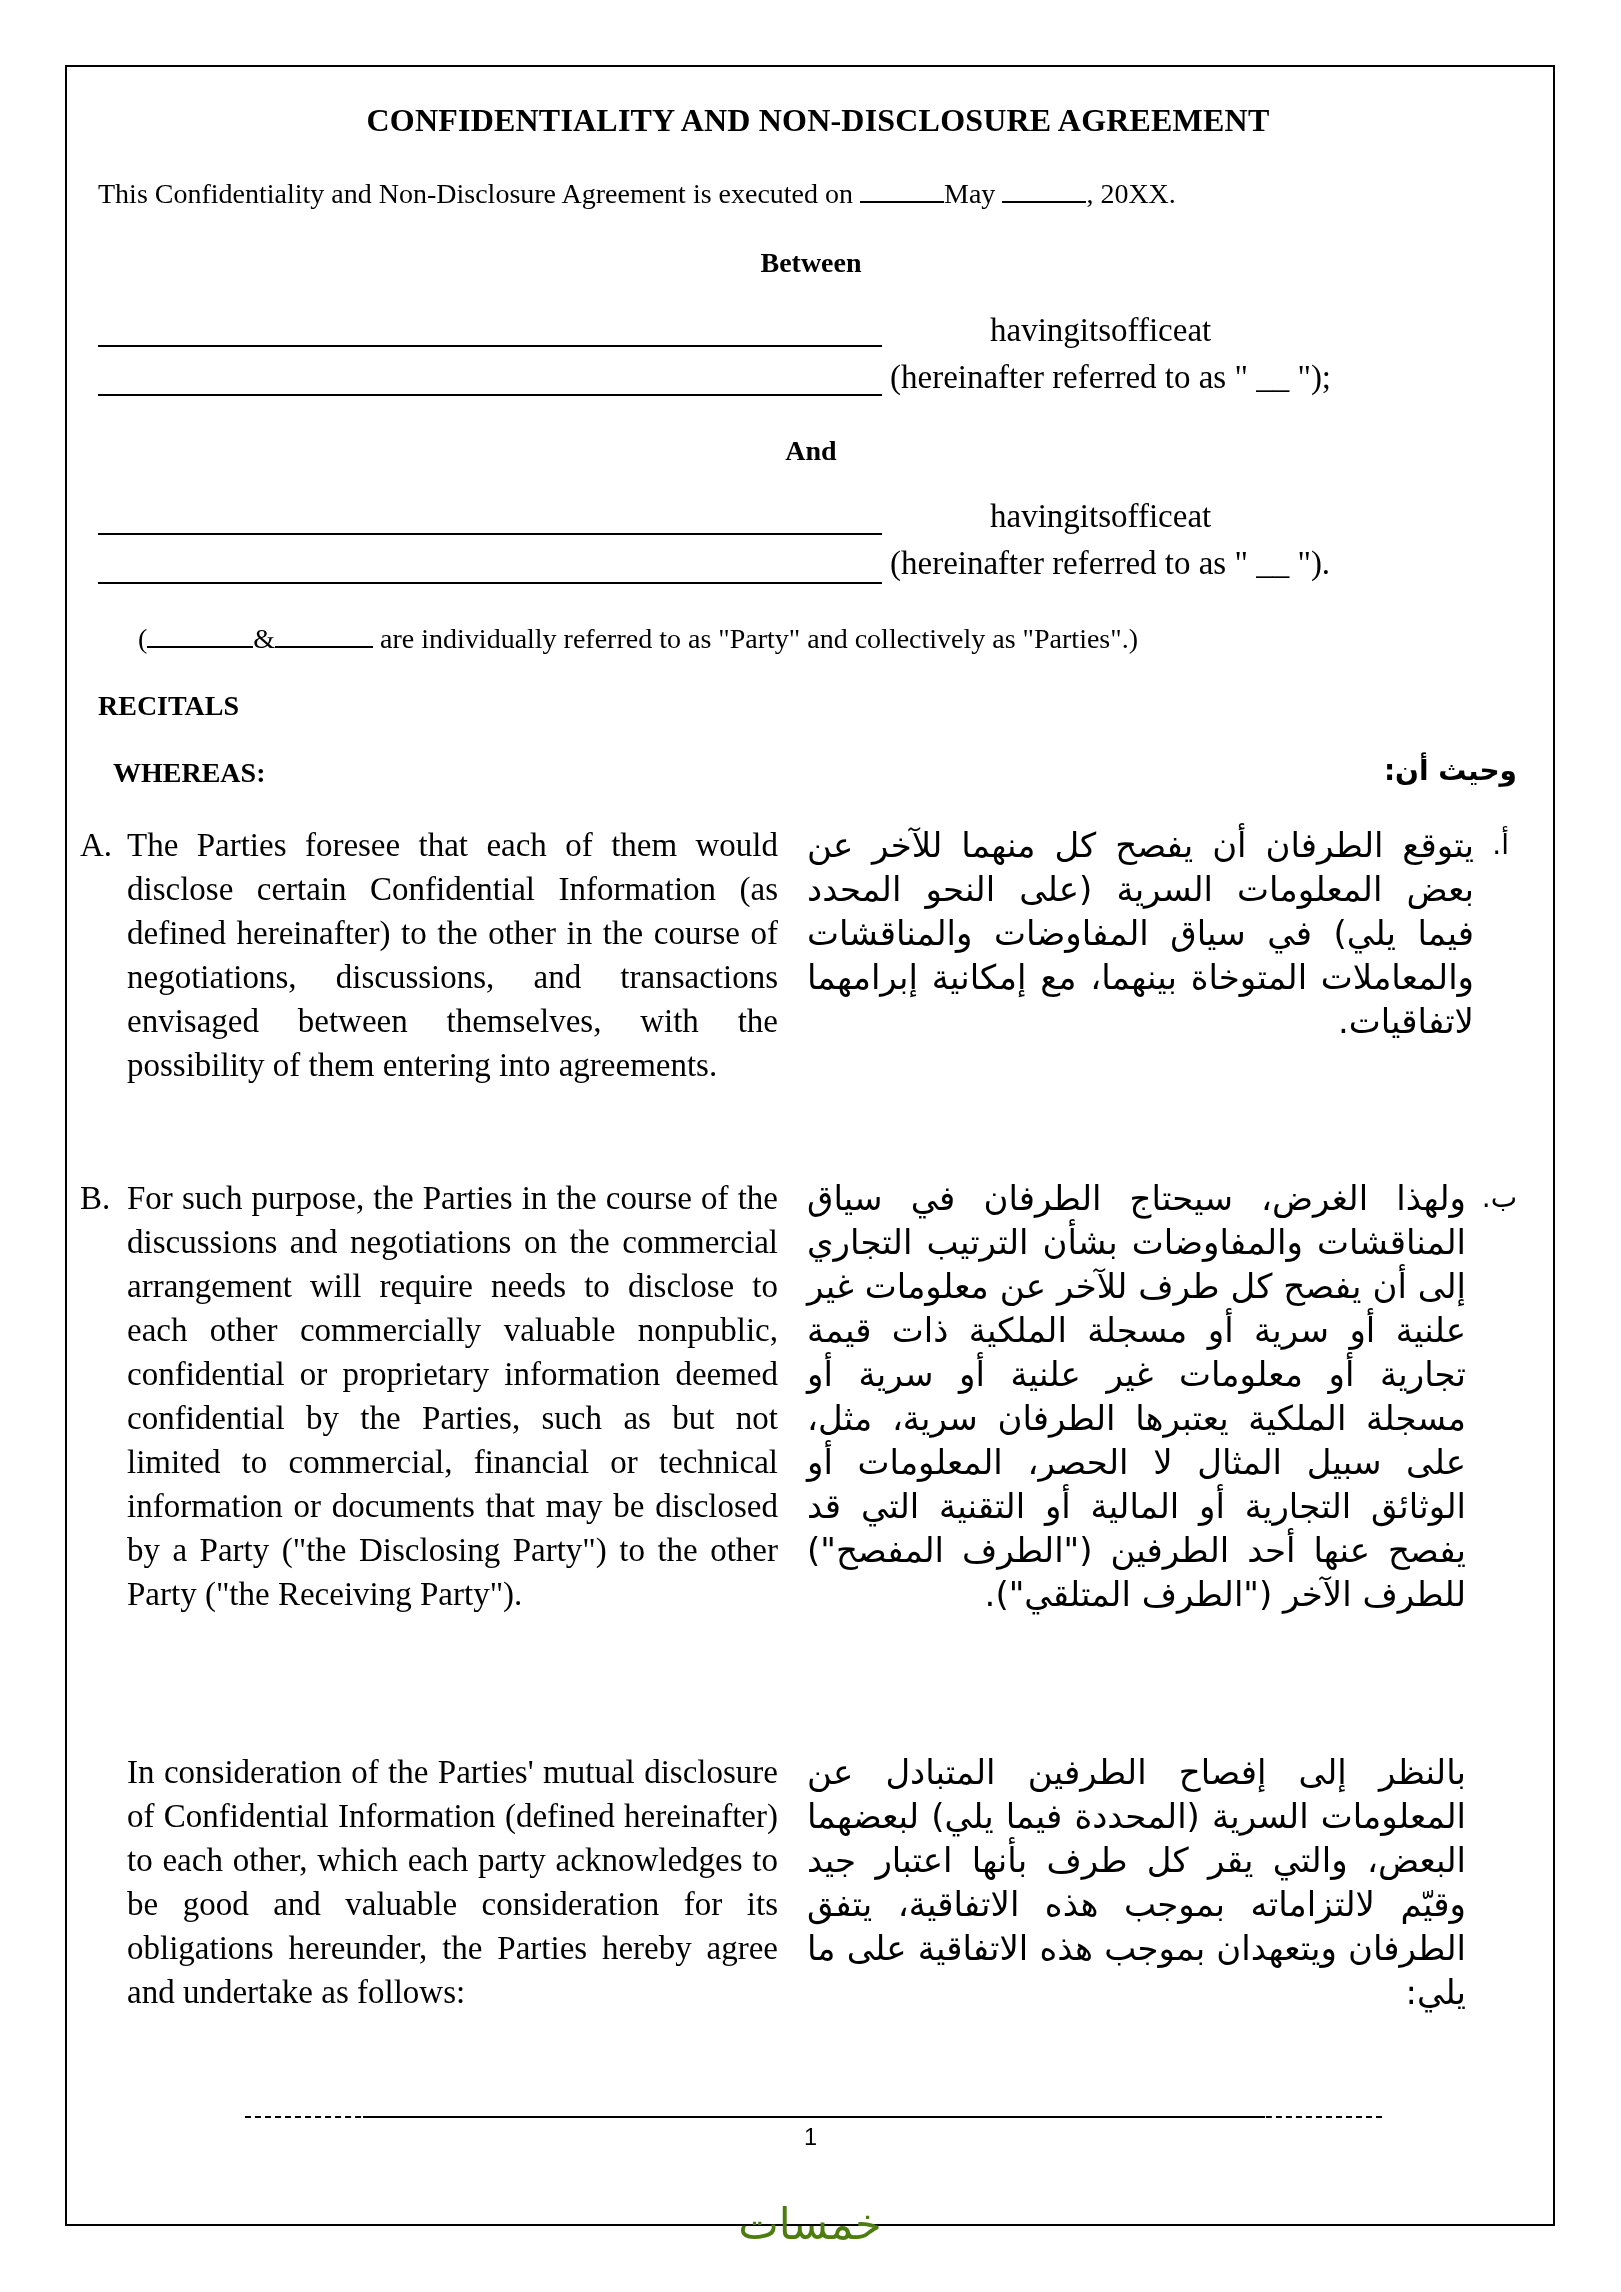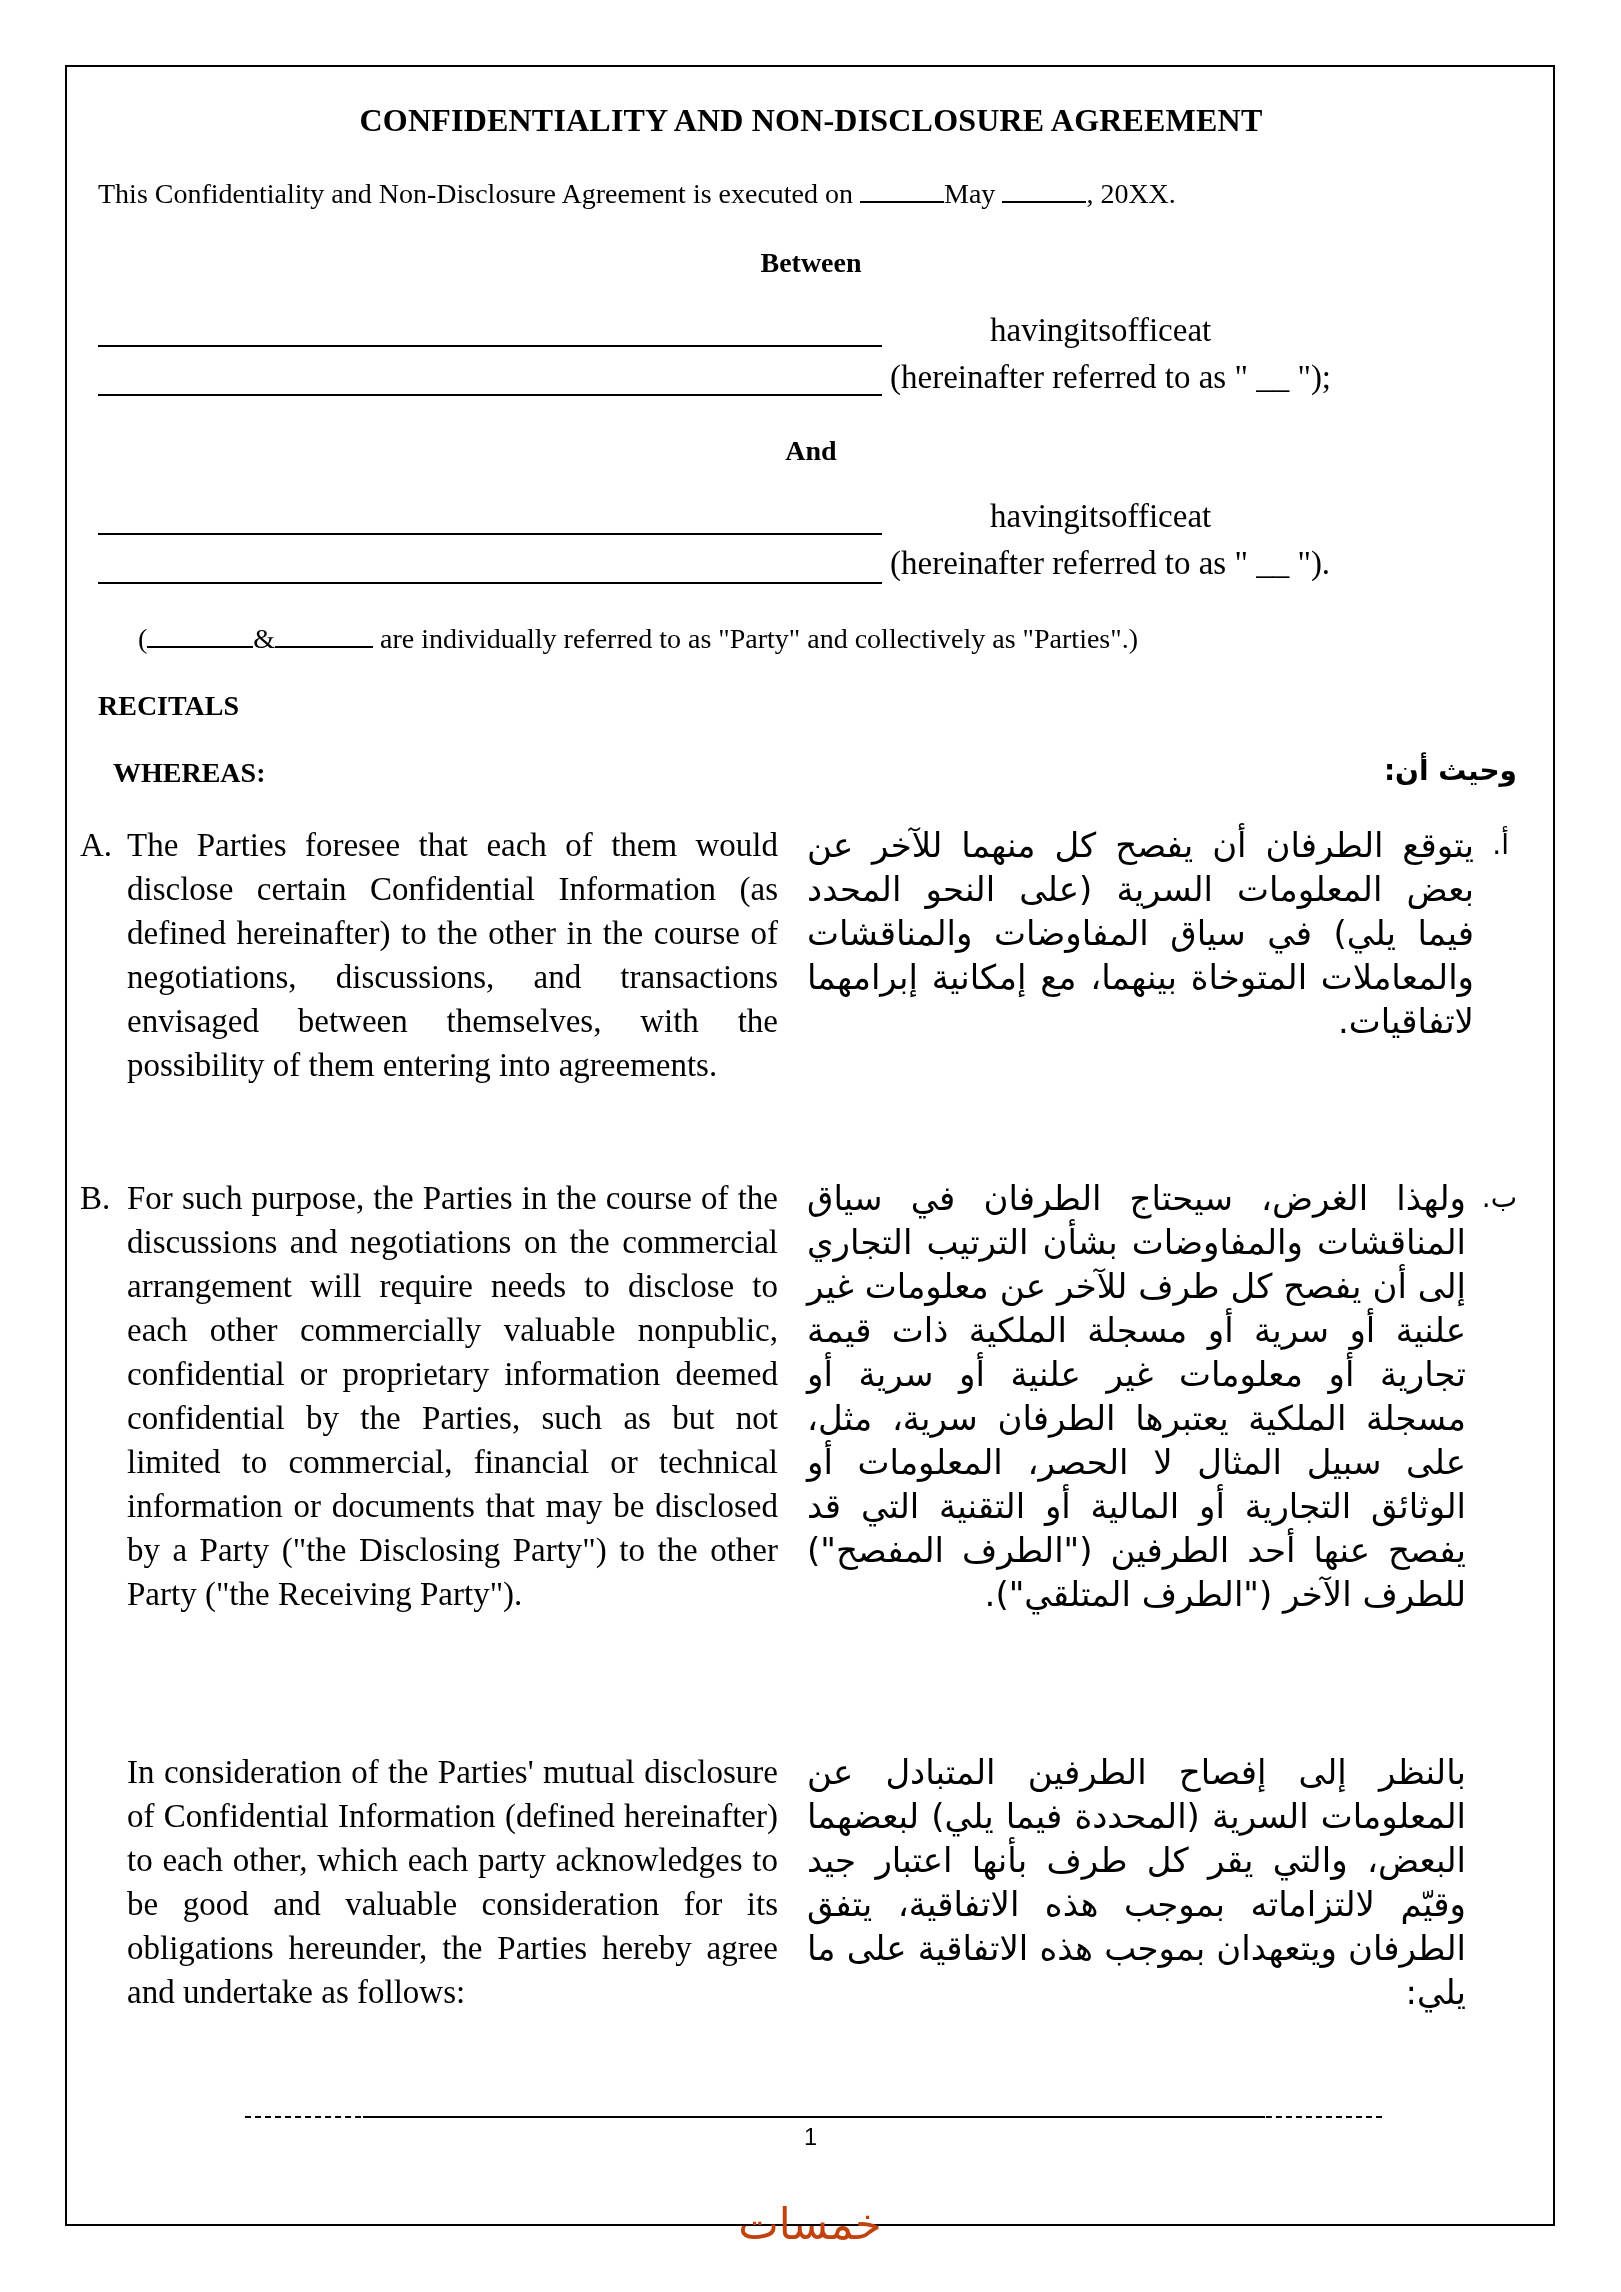--- a/index.html
+++ b/index.html
@@ -2,40 +2,40 @@
 <html><head>
 <meta charset="utf-8">
 <style>
   html, body { margin: 0; padding: 0; background: #ffffff; }
   body { width: 1621px; height: 2293px; position: relative; overflow: hidden;
          font-family: "Liberation Serif", "DejaVu Serif", serif; color: #000; }
   .page-border { position: absolute; left: 65px; top: 65px; width: 1486px; height: 2157px;
                  border: 2.9px solid #000; }
   .abs { position: absolute; white-space: nowrap; }
   .title { left: 66px; width: 1490px; top: 102px; text-align: center; font-weight: bold;
-           font-size: 32px; letter-spacing: 0.2px; }
+           font-size: 32px; letter-spacing: 0.2px; padding-left: 7px; }
   .line { font-size: 28px; line-height: 39px; }
   .bold { font-weight: bold; }
   .center { text-align: center; }
   .blank { display: inline-block; border-bottom: 2px solid #000; height: 27.4px; vertical-align: baseline; }
   .party-row { position: absolute; left: 98px; width: 1433px; font-size: 33px; }
   .party-uline { position: absolute; left: 0; width: 784px; border-bottom: 2.9px solid #000; }
   .justify-row { position: absolute; left: 892px; right: 0; display: flex; justify-content: flex-start; }
   .col-en { position: absolute; left: 127px; width: 651px; font-size: 33px; line-height: 44px;
             text-align: justify; text-align-last: left; }
   .marker { position: absolute; font-size: 33px; line-height: 44px; }
   .col-ar { position: absolute; left: 807px; width: 706px; direction: rtl; text-align: justify;
             font-family: "DejaVu Sans", "Liberation Sans", sans-serif; font-size: 34px; line-height: 44px; }
   .ar-marker { position: absolute; direction: rtl; font-family: "DejaVu Sans", sans-serif; font-size: 28px; line-height: 44px; }
   .footer-line { position: absolute; left: 245px; width: 1137px; top: 2116px; border-top: 2px dashed #000; }
   .footer-line-solid { position: absolute; left: 363px; width: 902px; top: 2116px; border-top: 2px solid #000; }
   .page-num { position: absolute; left: 794px; width: 33px; top: 2124px; text-align: center;
               font-family: "Liberation Sans", sans-serif; font-size: 23.5px; }
   .watermark { position: absolute; left: 714px; width: 192px; top: 2199px; text-align: center;
-               font-family: "DejaVu Sans", sans-serif; font-size: 43px; color: #c2410c; direction: rtl; }
+               font-family: "DejaVu Sans", sans-serif; font-size: 43px; color: #4d7c0f; direction: rtl; }
 </style>
 </head>
 <body>
 
 <div class="page-border"></div>
 
 <div class="abs title">CONFIDENTIALITY AND NON-DISCLOSURE AGREEMENT</div>
 
 <div class="abs line" style="left:98px; width:1433px; top:174px;">
   <span>This Confidentiality and Non-Disclosure Agreement is executed on </span><span class="blank" style="width:84px;"></span><span>May</span>&nbsp;<span class="blank" style="width:84px;"></span><span>, 20XX.</span>

